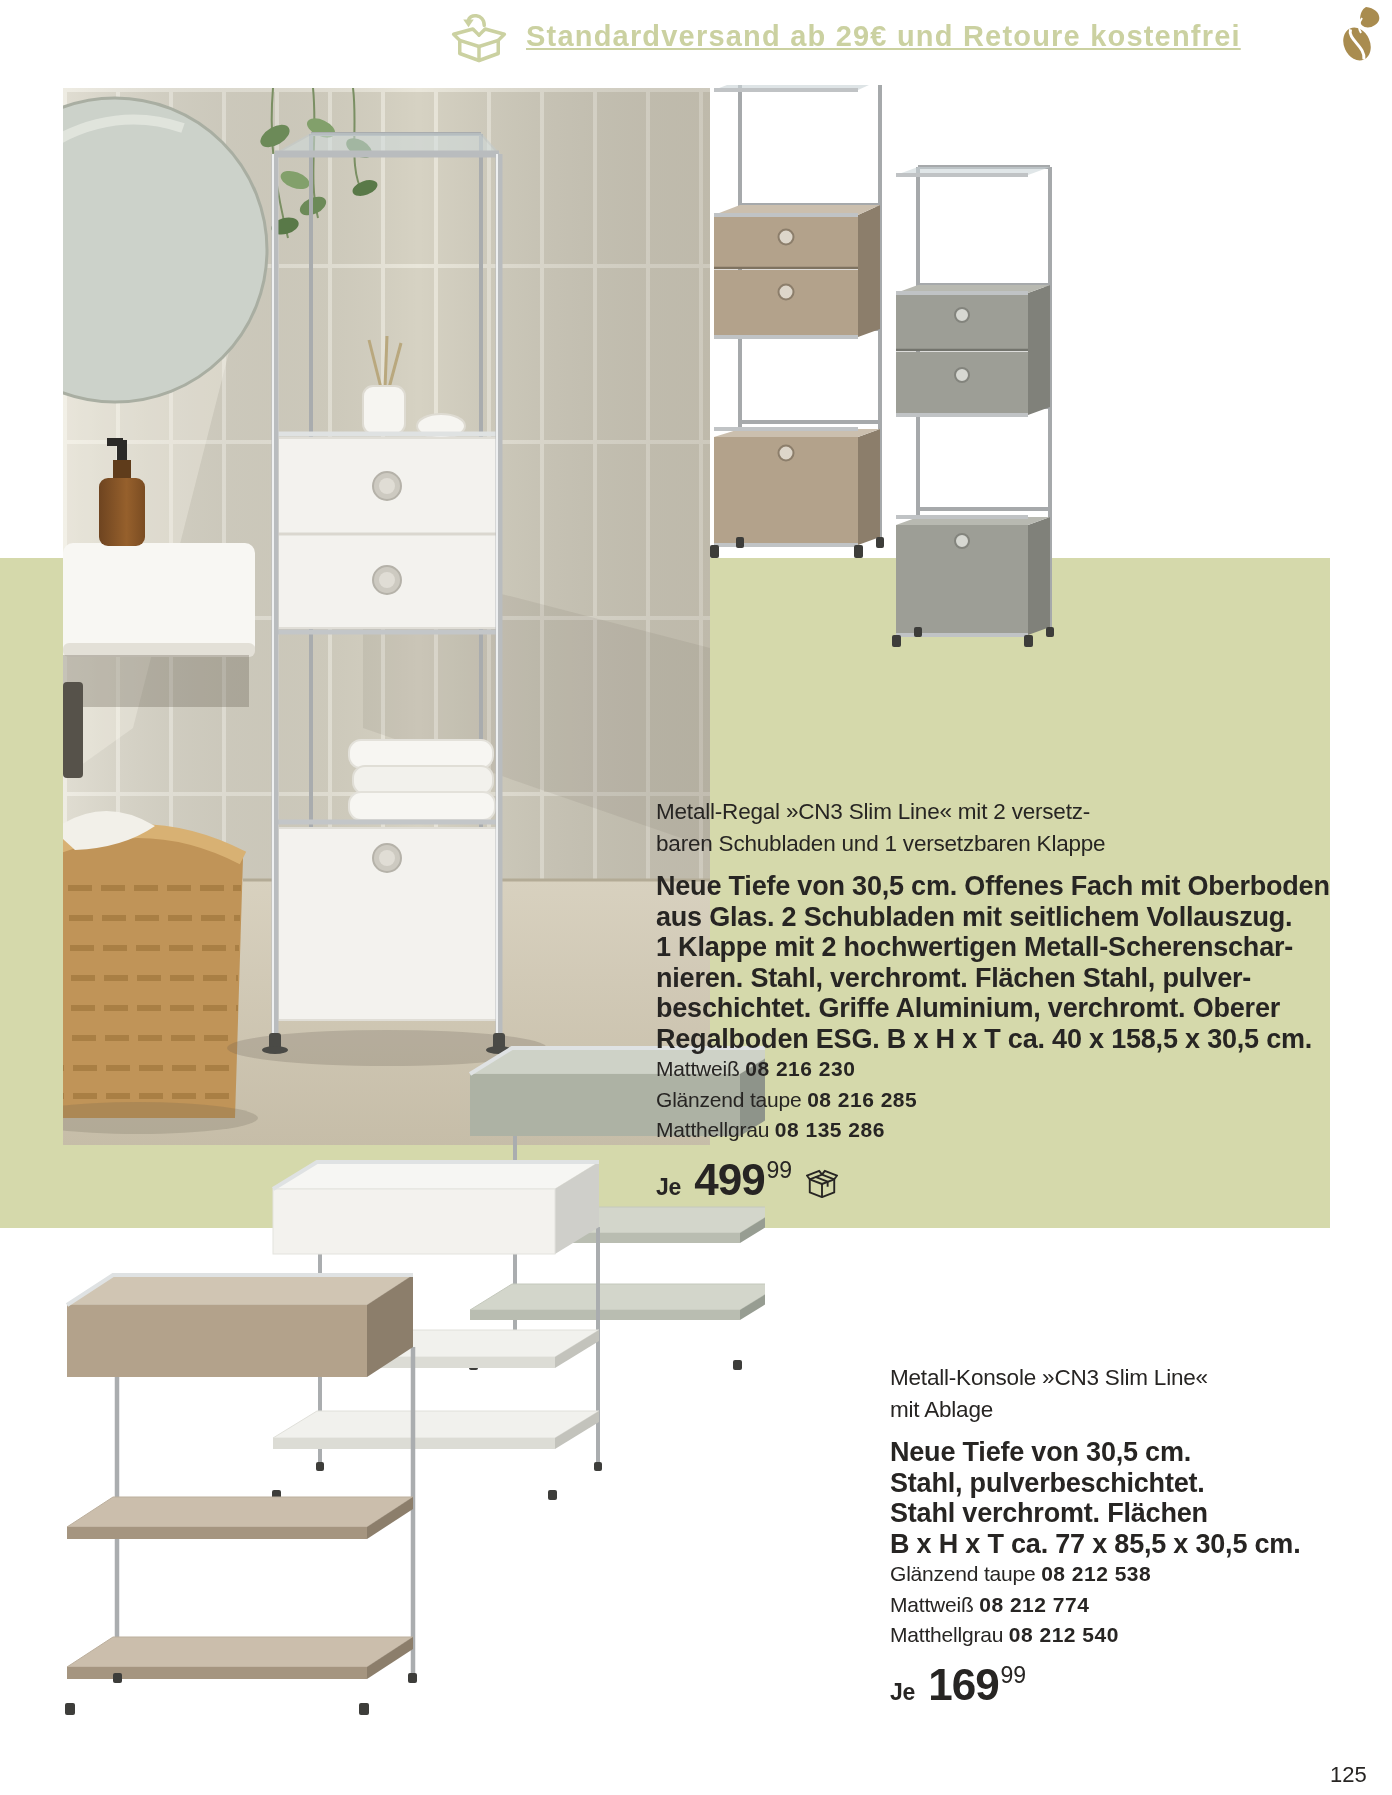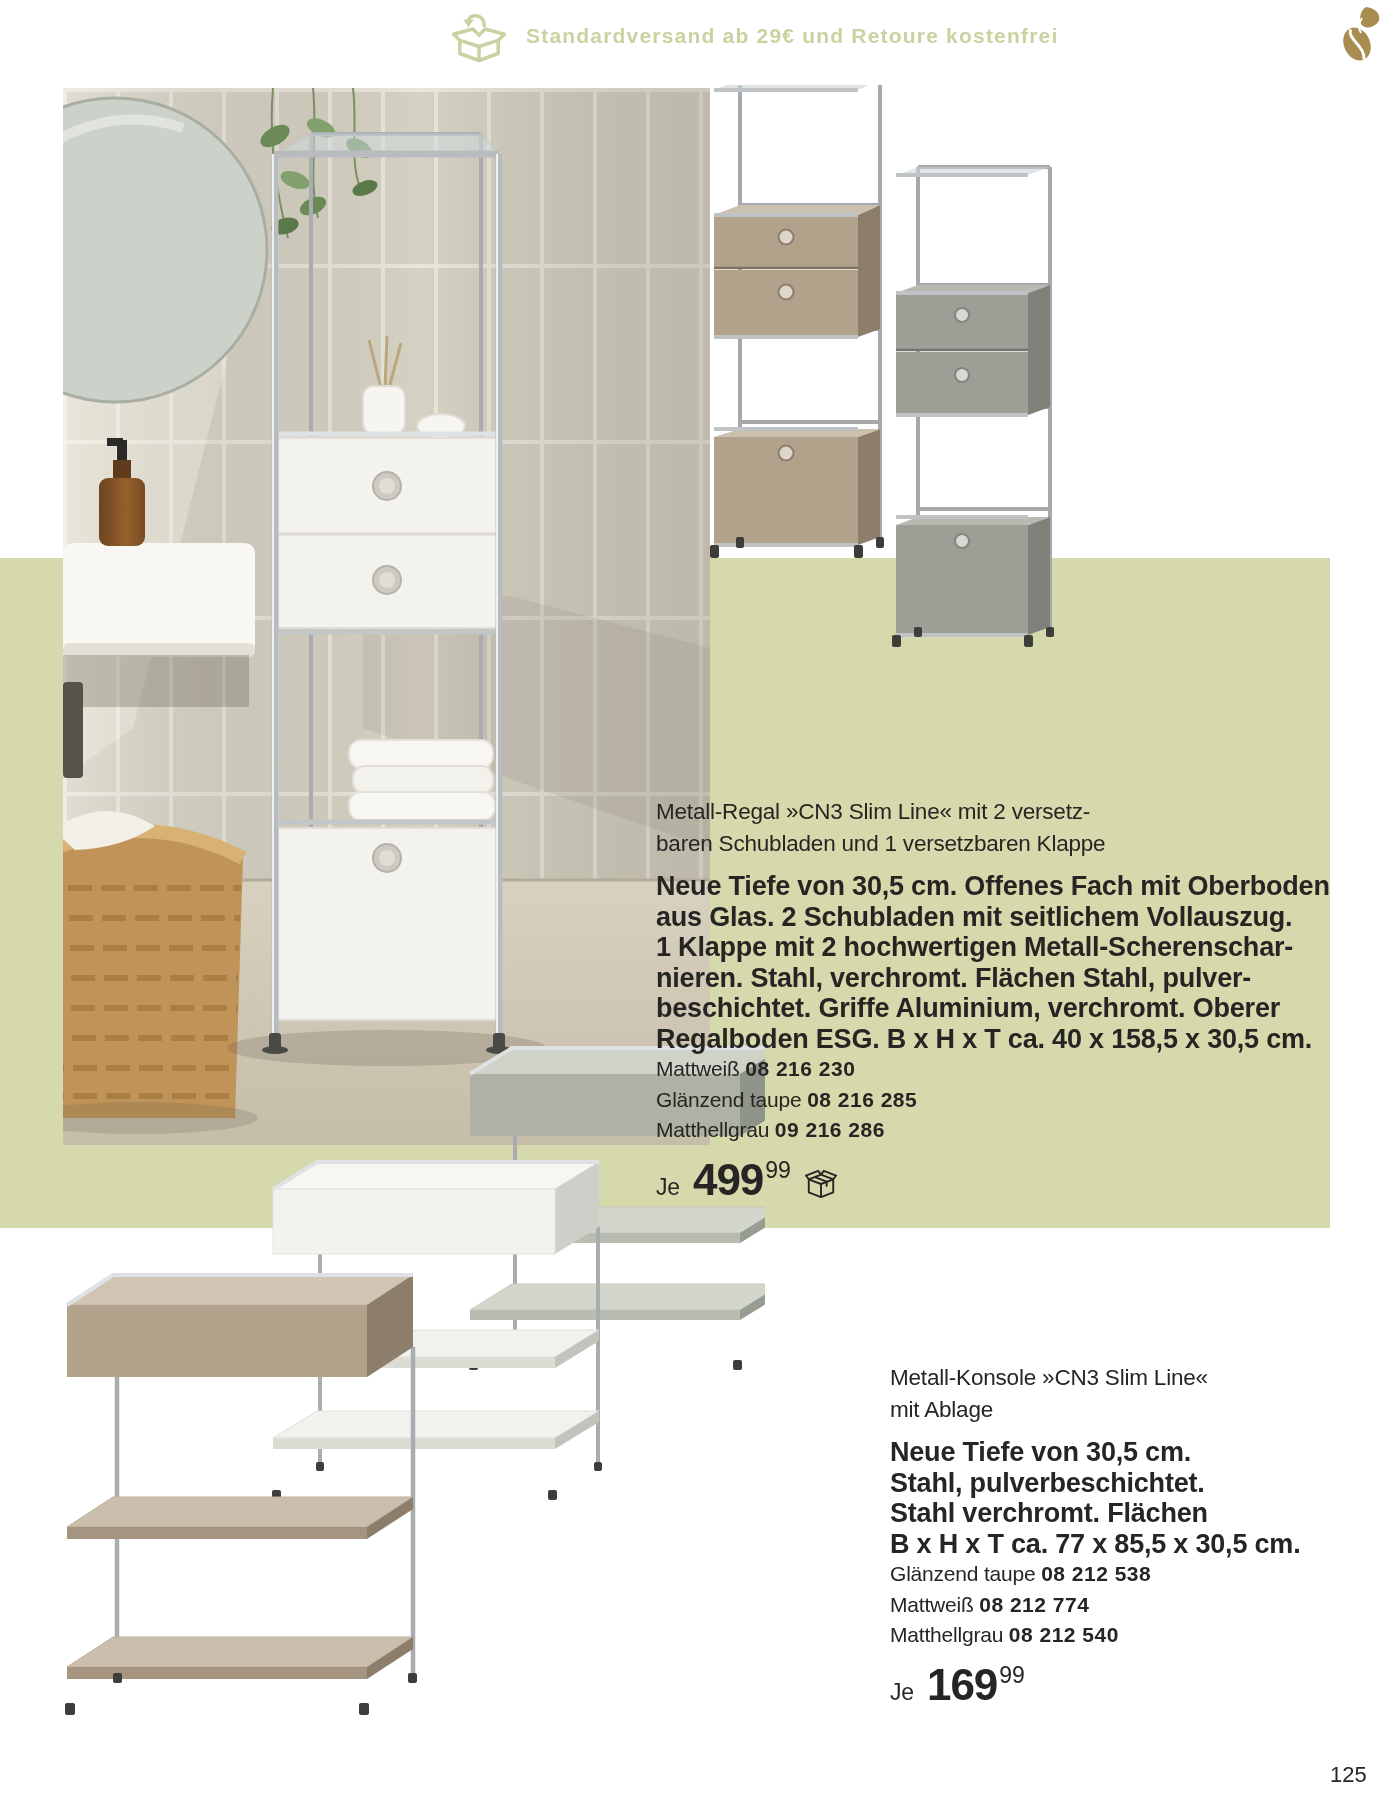--- a/index.html
+++ b/index.html
@@ -1,40 +1,40 @@
 <!DOCTYPE html>
 <html style="--panel-green: #d5d9ab; --header-green: #cbd1a1; --brand-gold: #a98c4f; --ink: #272523; --taupe: #b3a28b; --taupe-dark: #8c7e6b; --grey-panel: #9d9e96; --grey-panel-dark: #80817a; --white-panel: #f3f2ee; --sage-panel: #adb2a4; --chrome: #b9bcbe;"><head>
 <meta charset="utf-8">
 <style>
   html,body{margin:0;padding:0;background:#fff;}
   .page{position:relative;width:1392px;height:1795px;background:#fff;overflow:hidden;
         font-family:"Liberation Sans","DejaVu Sans",sans-serif;color:var(--ink,#272523);}
   
   .topbar{position:absolute;left:0;top:0;width:1392px;height:68px;}
   .topbar-inner{position:absolute;left:450px;top:8px;display:flex;align-items:center;gap:18px;}
-  .topbar-text{font-size:21px;font-weight:bold;letter-spacing:1.2px;color:var(--header-green,#cbd1a1);white-space:nowrap;}
+  .topbar-text{font-size:29px;font-weight:bold;letter-spacing:1.2px;color:var(--header-green,#cbd1a1);white-space:nowrap;text-decoration:underline;}
   .box-icon{width:58px;height:56px;}
   .brand{position:absolute;left:1338px;top:6px;width:44px;height:58px;}
   
   .green-panel{position:absolute;left:0;top:558px;width:1330px;height:670px;background:var(--panel-green,#d5d9ab);}
   
   .photo{position:absolute;left:63px;top:88px;width:647px;height:1057px;}
   .shelves-img{position:absolute;left:700px;top:85px;width:370px;height:585px;}
   .consoles-img{position:absolute;left:55px;top:1040px;width:710px;height:690px;}
   
   .prod{position:absolute;letter-spacing:-0.2px;}
   .prod1{left:656px;top:796px;width:470px;}
   .prod2{left:890px;top:1362px;width:330px;}
   .prod h3{margin:0;font-size:22.5px;line-height:32px;font-weight:normal;letter-spacing:-0.2px;}
   .desc{margin-top:11px;font-size:27px;line-height:30.5px;font-weight:bold;}
   .desc div{white-space:nowrap;}
   .variant{font-size:21px;line-height:30.5px;white-space:nowrap;}
   .variant b{letter-spacing:0.5px;}
   .price{display:flex;align-items:baseline;margin-top:12px;}
-  .price .je{font-size:23px;font-weight:normal;margin-right:13px;}
+  .price .je{font-size:23px;font-weight:bold;margin-right:13px;}
   .price .euros{font-size:44px;font-weight:bold;letter-spacing:-1px;line-height:44px;}
   .price .cents{font-size:23px;font-weight:normal;display:inline-block;transform:translateY(-17px);margin-left:2px;}
   .freight-icon{width:32px;height:30px;margin-left:14px;transform:translateY(4px);}
   .pageno{position:absolute;left:1330px;top:1762px;width:54px;text-align:left;font-size:22px;}
 </style>
 </head>
 <body>
 
 <div class="page">
 
@@ -413,21 +413,21 @@
       <div>beschichtet. Griffe Aluminium, verchromt. Oberer</div>
       <div>Regalboden ESG. B x H x T ca. 40 x 158,5 x 30,5 cm.</div>
     </div>
     <div class="variant">
       <span>Mattweiß </span><b>08 216 230</b>
     </div>
     <div class="variant">
       <span>Glänzend taupe </span><b>08 216 285</b>
     </div>
     <div class="variant">
-      <span>Matthellgrau </span><b>09 216 286</b>
+      <span>Matthellgrau </span><b>08 135 286</b>
     </div>
     <div class="price">
       <span class="je">Je</span>
       <span class="euros">499</span>
       <span class="cents">99</span>
       <svg class="freight-icon" viewBox="0 0 34 30">
         <g fill="none" stroke="var(--ink,#272523)" stroke-width="2" stroke-linejoin="round">
           <polygon points="4,10 17,5 30,10 30,24 17,29 4,24"></polygon>
           <polyline points="4,10 17,15 30,10"></polyline>
           <line x1="17" y1="15" x2="17" y2="29"></line>

